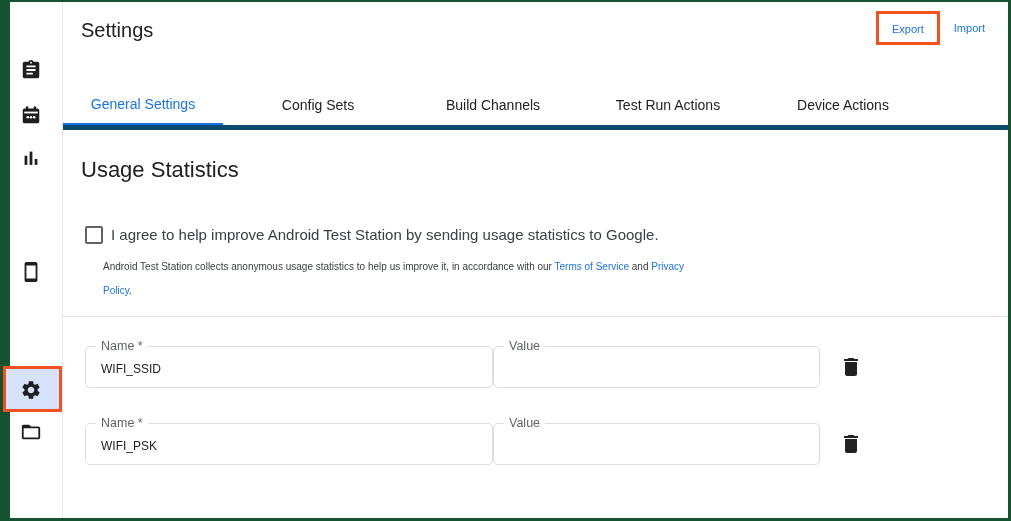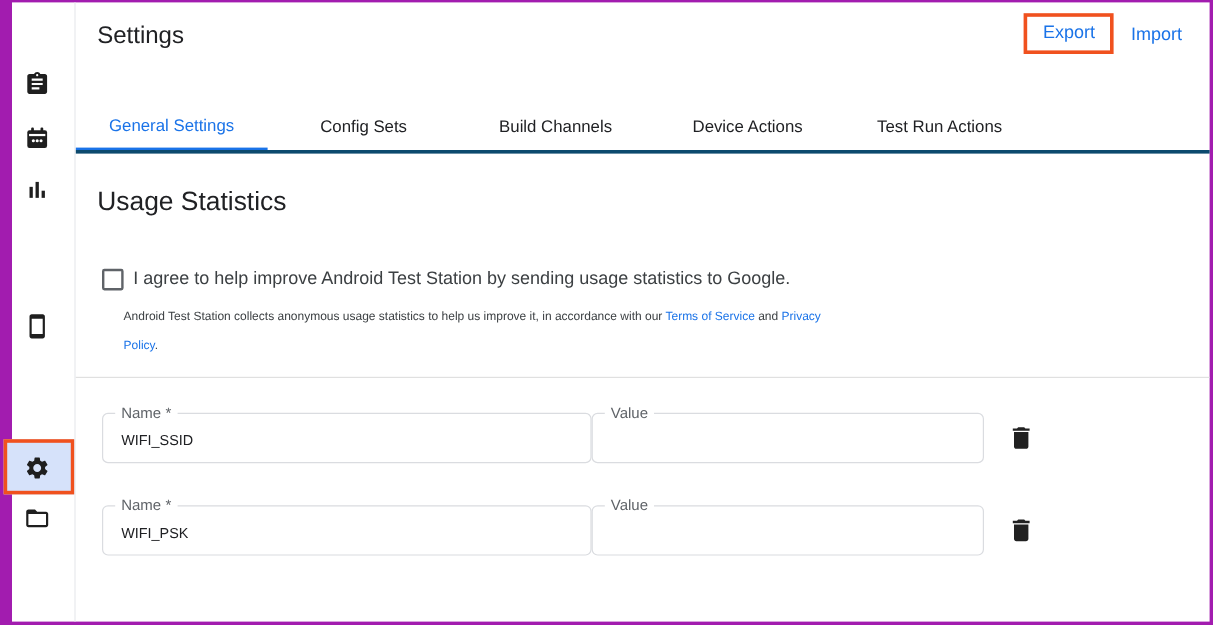--- a/index.html
+++ b/index.html
@@ -2,21 +2,21 @@
 <html><head>
 <meta charset="utf-8">
 <style>
   * { box-sizing: border-box; margin: 0; padding: 0; }
   html, body { width: 1011px; height: 521px; overflow: hidden; }
   body { font-family: "Liberation Sans", sans-serif; }
 
   .frame {
     position: relative;
     width: 1011px; height: 521px;
-    background: #a21caf;
+    background: #14532d;
   }
   .page {
     position: absolute;
     left: 10px; top: 2px; right: 3px; bottom: 3px;
     background: #fff;
   }
 
   
   .sidebar {
     position: absolute; left: 0; top: 0; bottom: 0;
@@ -48,32 +48,33 @@
     position: absolute; left: 18px; top: 15px;
     font-size: 20px; line-height: 26px; color: #202124; font-weight: 400;
   }
   .header-links {
     position: absolute; right: 23px; top: 9px;
     display: flex; align-items: center;
   }
   .link-btn {
     background: none; border: none; cursor: pointer;
     font-family: inherit;
-    font-size: 15px; color: #1a73e8; font-weight: 400;
+    font-size: 11px; color: #1a73e8; font-weight: 400;
   }
   .export-annotation {
     border: 3px solid #f0511e;
     padding: 5px 13px;
   }
   .import-link { margin-left: 14px; }
 
   
   .tabbar {
     display: flex;
-    border-bottom: 3px solid #0c4a6e;
+    border-bottom: 5px solid #0c4a6e;
+    gap: 15px;
   }
   .tab {
     width: 160px; height: 40px;
     background: none; border: none; cursor: pointer;
     font-family: inherit;
     font-size: 14px; font-weight: 500; color: #202124;
     text-align: center;
   }
   .tab.active {
     color: #1a73e8;
@@ -202,22 +203,22 @@
             <button class="link-btn">Export</button>
           </span>
           <button class="link-btn import-link">Import</button>
         </div>
       </div>
 
       <div class="tabbar">
         <button class="tab active">General Settings</button>
         <button class="tab">Config Sets</button>
         <button class="tab">Build Channels</button>
+        <button class="tab">Test Run Actions</button>
         <button class="tab">Device Actions</button>
-        <button class="tab">Test Run Actions</button>
       </div>
 
       <div class="section">
         <h2 class="usage-heading">Usage Statistics</h2>
 
         <div class="agree-row">
           <div class="checkbox"></div>
           <div class="agree-text">I agree to help improve Android Test Station by sending usage statistics to Google.</div>
         </div>
 

